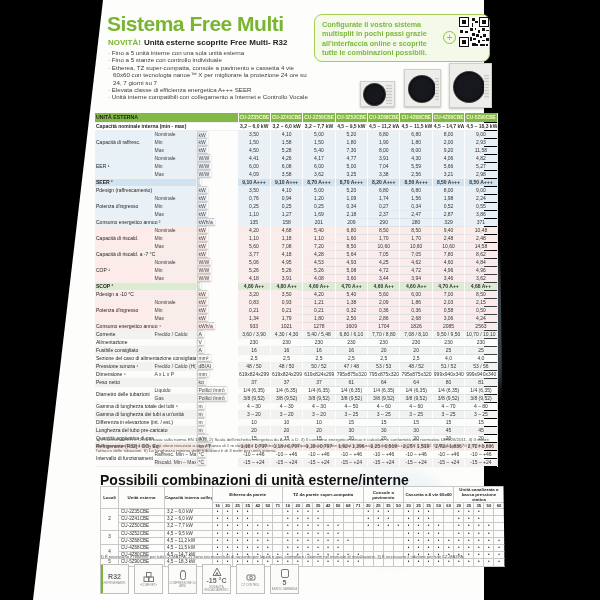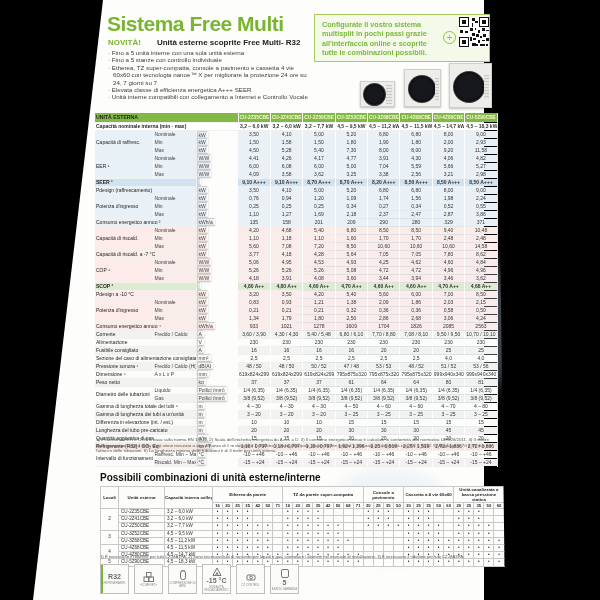--- a/index.html
+++ b/index.html
@@ -10,27 +10,27 @@
           clip-path:polygon(103px 0, 497px 0, 505px 600px, 33px 600px); }
 
   
   .wm { position:absolute; border-radius:50%; background:rgba(183,209,228,.34); filter:blur(7px); }
   .wm2 { position:absolute; border-radius:50%; background:rgba(190,214,230,.22); filter:blur(6px); }
 
   
   .title { position:absolute; left:107px; top:12px; font-size:21px; font-weight:bold;
            color:#79b530; letter-spacing:-.5px; }
   .subhead { position:absolute; left:108px; top:38px; font-size:8px; font-weight:bold; color:#222; }
-  .subhead .nov { color:#79b530; margin-right:16px; }
+  .subhead .nov { color:#79b530; margin-right:3px; }
   .bullets { position:absolute; left:108px; top:49px; width:200px; font-size:6.2px;
              line-height:7.4px; color:#3d3d3d; }
   .bullets div { padding-left:5px; text-indent:-5px; }
 
   .promo { position:absolute; left:314px; top:14px; width:176px; height:48px;
-           border:1px solid #a6cc58; border-radius:0; background:#f4f9ea; }
+           border:1px solid #a6cc58; border-radius:8px; background:#f4f9ea; }
   .promo-text { position:absolute; left:7px; top:5px; width:118px; font-size:7.2px;
                 line-height:9.3px; font-weight:bold; color:#7cb83f; }
   .plus-circle { position:absolute; left:128px; top:16px; width:13px; height:13px;
                  border:1.3px solid #8fbf4a; border-radius:50%; color:#8fbf4a; font-size:10px;
                  line-height:11px; text-align:center; }
   .qr { position:absolute; left:144px; top:2px; width:30px; height:30px; }
 
   .units { position:absolute; left:352px; top:60px; width:145px; height:50px; }
   .unit { position:absolute; background:#edeeea; border:1px solid #cfd0ca;
           box-shadow:0 1px 2px rgba(0,0,0,.25); }
@@ -56,21 +56,21 @@
   #spec tr.seer td { background:#cfe3f3; font-weight:bold; }
   #spec tr.pink td { background:#fcebe8; }
   #spec tr.scop td { background:#ddeccf; font-weight:bold; }
   #spec tr.gray td { background:#f2f2f1; }
   #spec tr.white td { background:#fcfcfb; }
   #spec tr.refr td { background:#f8e7e0; }
 
   .footnotes { position:absolute; left:96px; top:437px; width:402px; font-size:4.4px;
                line-height:5.6px; color:#555; }
 
-  .combo-head { position:absolute; left:100px; top:472px; font-size:10px; font-weight:bold; color:#111; }
+  .combo-head { position:absolute; left:100px; top:472px; font-size:14px; font-weight:bold; color:#111; }
 
   #combo { position:absolute; left:100px; top:486px; width:404px; font-size:4.6px; color:#333; }
   #combo td, #combo th { border:1px solid #c9c9c9; text-align:center; padding:0;
                          overflow:hidden; white-space:nowrap; line-height:6.2px; }
   #combo th { font-weight:bold; color:#222; font-size:4.4px; line-height:5px; background:#fcfcfb; }
   #combo td { height:6.6px; background:#fdfdfc; }
   #combo .num { font-size:4.2px; font-weight:bold; height:6px; }
   #combo .dot { font-size:4.6px; color:#222; }
   #combo .mod { text-align:left; padding-left:2px; }
   #combo .rng { text-align:left; padding-left:2px; }

